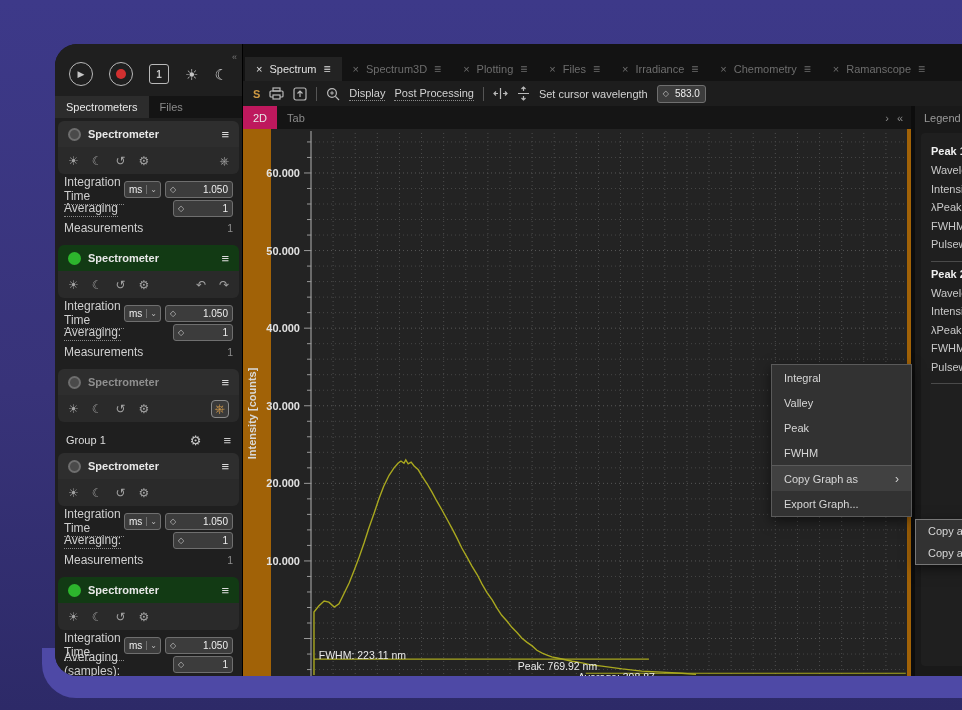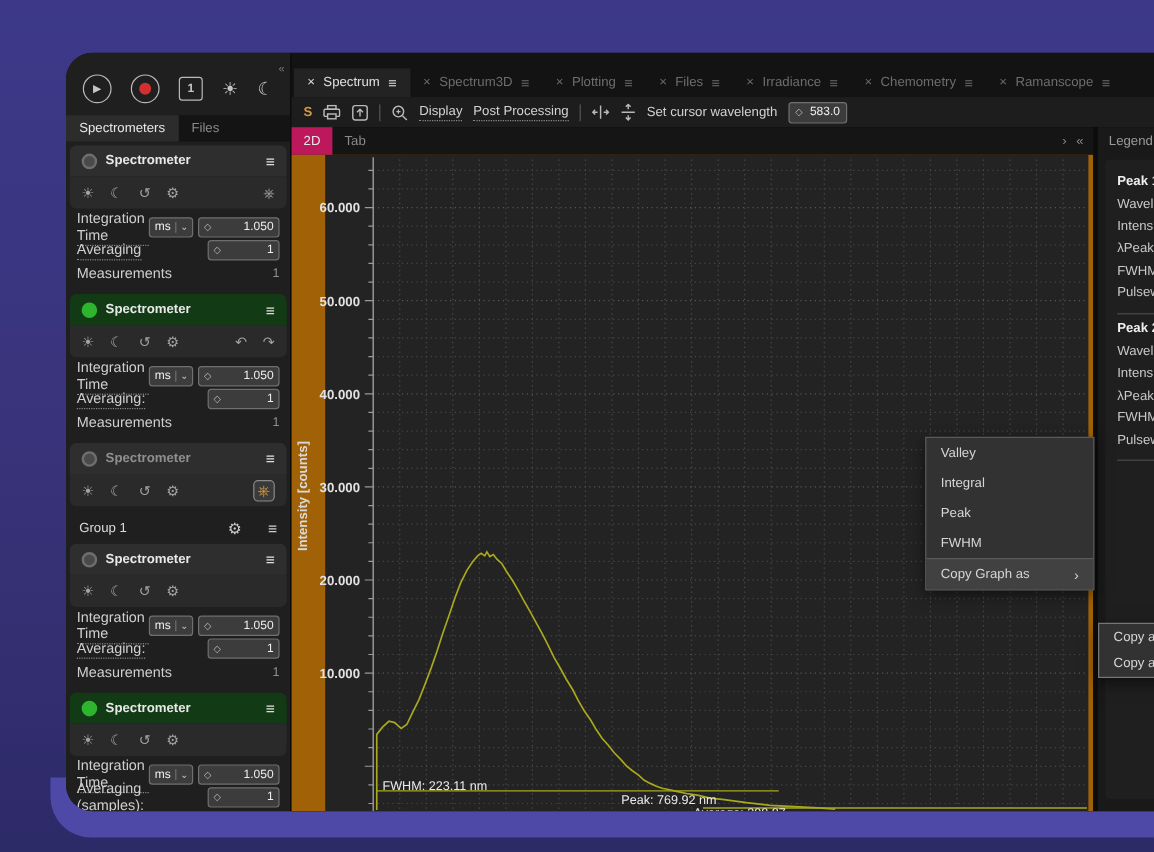--- a/index.html
+++ b/index.html
@@ -538,24 +538,25 @@
           <div class="lg-item">Wavelength</div>
           <div class="lg-item">Intensity</div>
           <div class="lg-item">λPeak</div>
           <div class="lg-item">FWHM</div>
           <div class="lg-item">Pulsewidth</div>
           <div class="lg-div"></div>
         </div>
     </div>
 
     <div class="cmenu" id="cmenu">
+        <div class="cm-item">Integral</div>
         <div class="cm-item">Valley</div>
-        <div class="cm-item">Integral</div>
         <div class="cm-item">Peak</div>
         <div class="cm-item">FWHM</div>
         <div class="cm-item hl">Copy Graph as<span class="arr">›</span></div>
+        <div class="cm-item">Export Graph...</div>
       </div>
     <div class="submenu" id="submenu">
         <div class="sm-item">Copy as SVG</div>
         <div class="sm-item">Copy as PNG</div>
       </div>
   </div>
 </div>
 
 </body></html>

